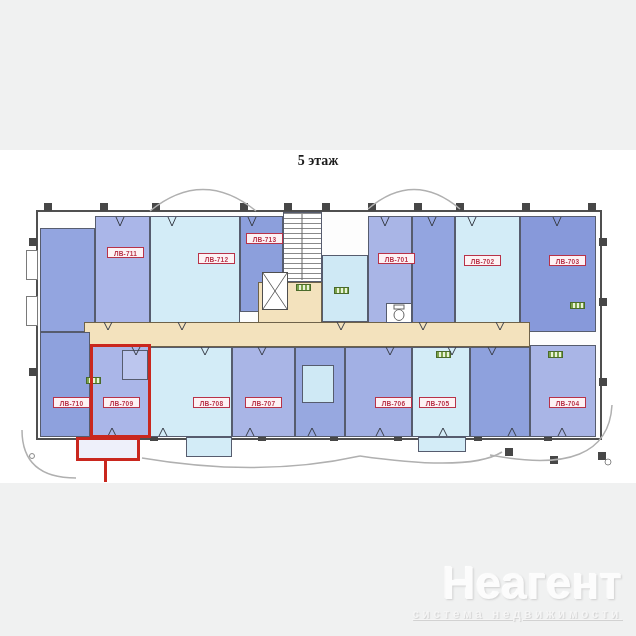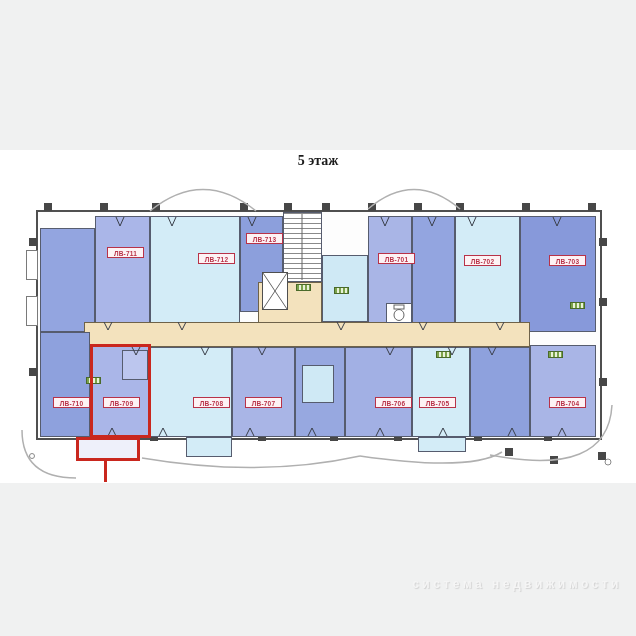--- a/index.html
+++ b/index.html
@@ -29,22 +29,22 @@
       box-sizing:border-box;z-index:6;}
   .hl-balc{position:absolute;left:76px;top:437px;width:64px;height:24px;background:#eef0fa;
       border:3px solid #c9271e;box-sizing:border-box;z-index:6;}
   .hl-line{position:absolute;left:104px;top:460px;width:3px;height:22px;background:#c9271e;z-index:6;}
   .chip{position:absolute;width:37px;height:11px;line-height:11px;text-align:center;
         font-size:6.5px;font-weight:bold;color:#b83248;background:#fdf2f4;
         border:1px solid #b83248;box-sizing:border-box;z-index:7;letter-spacing:0.2px;}
   .wm{position:absolute;right:14px;top:560px;text-align:right;z-index:8;}
   .wm-brand{font-size:46px;font-weight:bold;line-height:1.0;color:#fcfcfc;letter-spacing:0px;
             text-shadow:1px 1px 2px #cfcfcf, -1px -1px 1px #ffffff;}
-  .wm-tag{font-size:12px;font-weight:bold;color:#f5f5f5;letter-spacing:3.5px;margin-top:17px;
-          text-shadow:1px 1px 1px #d2d2d2;}
+  .wm-tag{font-size:12px;font-weight:bold;color:#f5f5f5;letter-spacing:3.5px;margin-top:1px;
+          text-shadow:1px 1px 1px #d2d2d2;text-decoration:underline;}
 </style>
 </head>
 <body>
 
 <div id="canvas"></div>
 <div class="title">5 этаж</div>
 
 <div id="plan">
 
   <div class="bld"></div>
@@ -182,14 +182,15 @@
   <div class="chip" style="left:53px;top:397px">ЛВ-710</div>
   <div class="chip" style="left:103px;top:397px">ЛВ-709</div>
   <div class="chip" style="left:193px;top:397px">ЛВ-708</div>
   <div class="chip" style="left:245px;top:397px">ЛВ-707</div>
   <div class="chip" style="left:375px;top:397px">ЛВ-706</div>
   <div class="chip" style="left:419px;top:397px">ЛВ-705</div>
   <div class="chip" style="left:549px;top:397px">ЛВ-704</div>
 </div>
 
 <div class="wm">
+  <div class="wm-brand">Неагент</div>
   <div class="wm-tag">система недвижимости</div>
 </div>
 
 </body></html>

